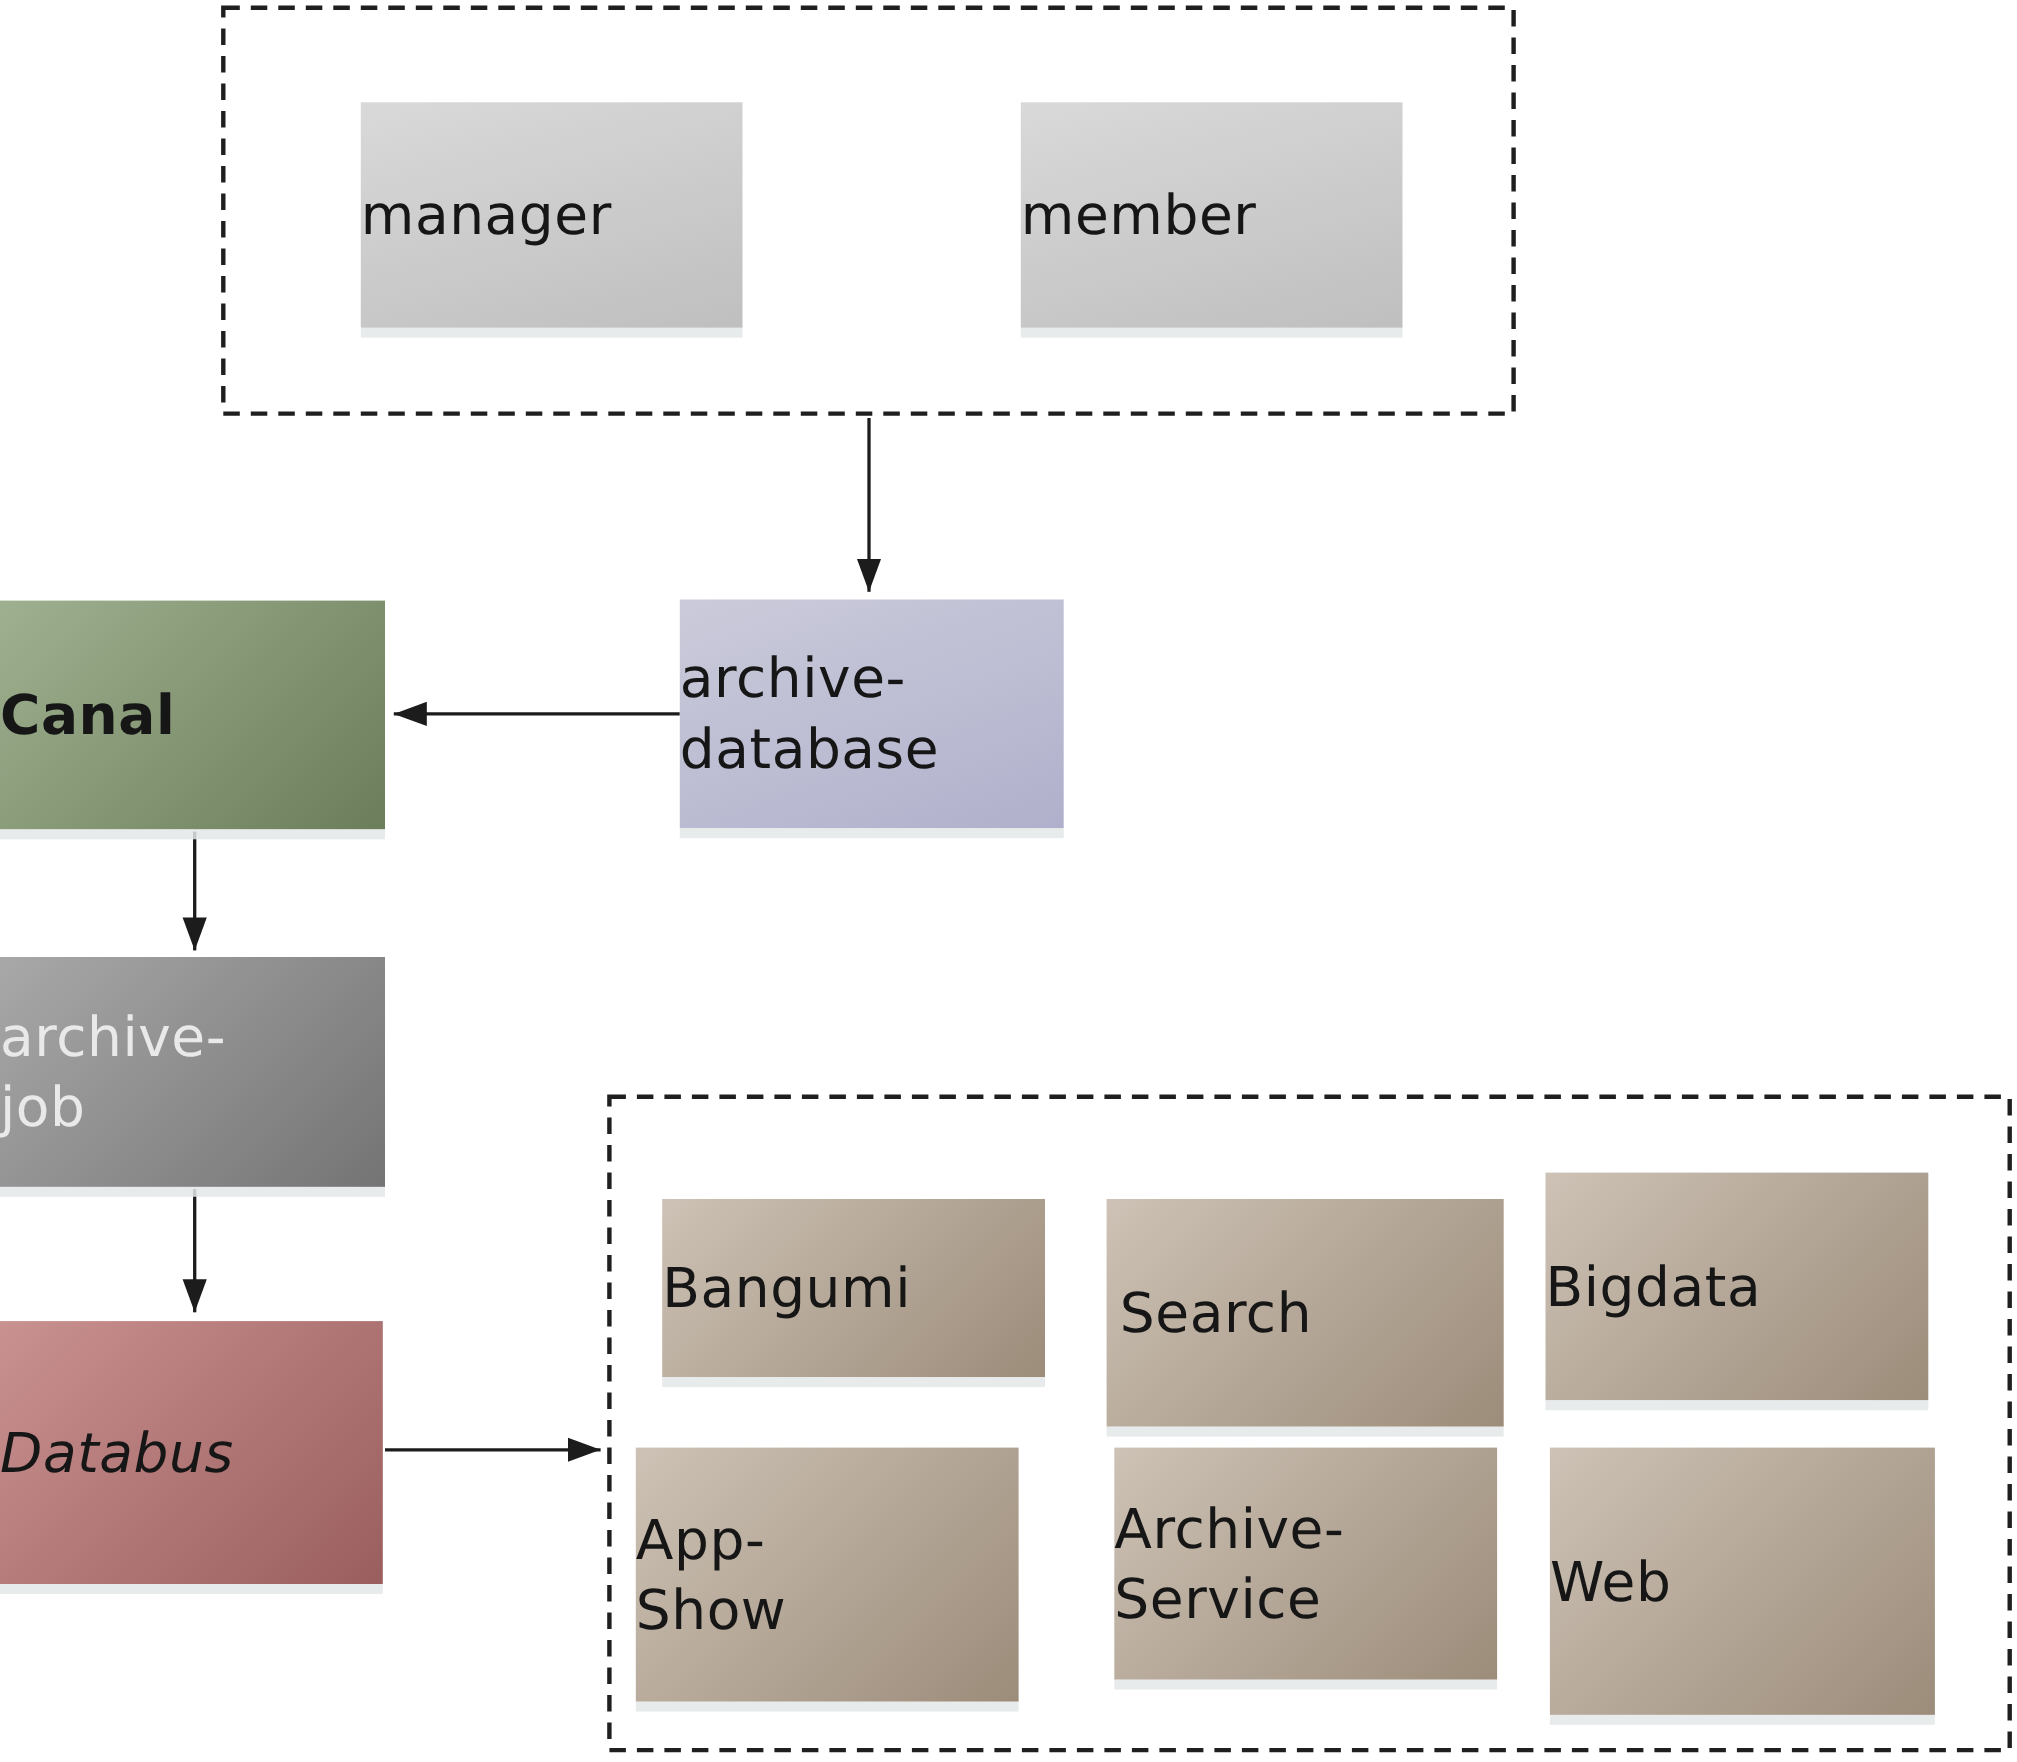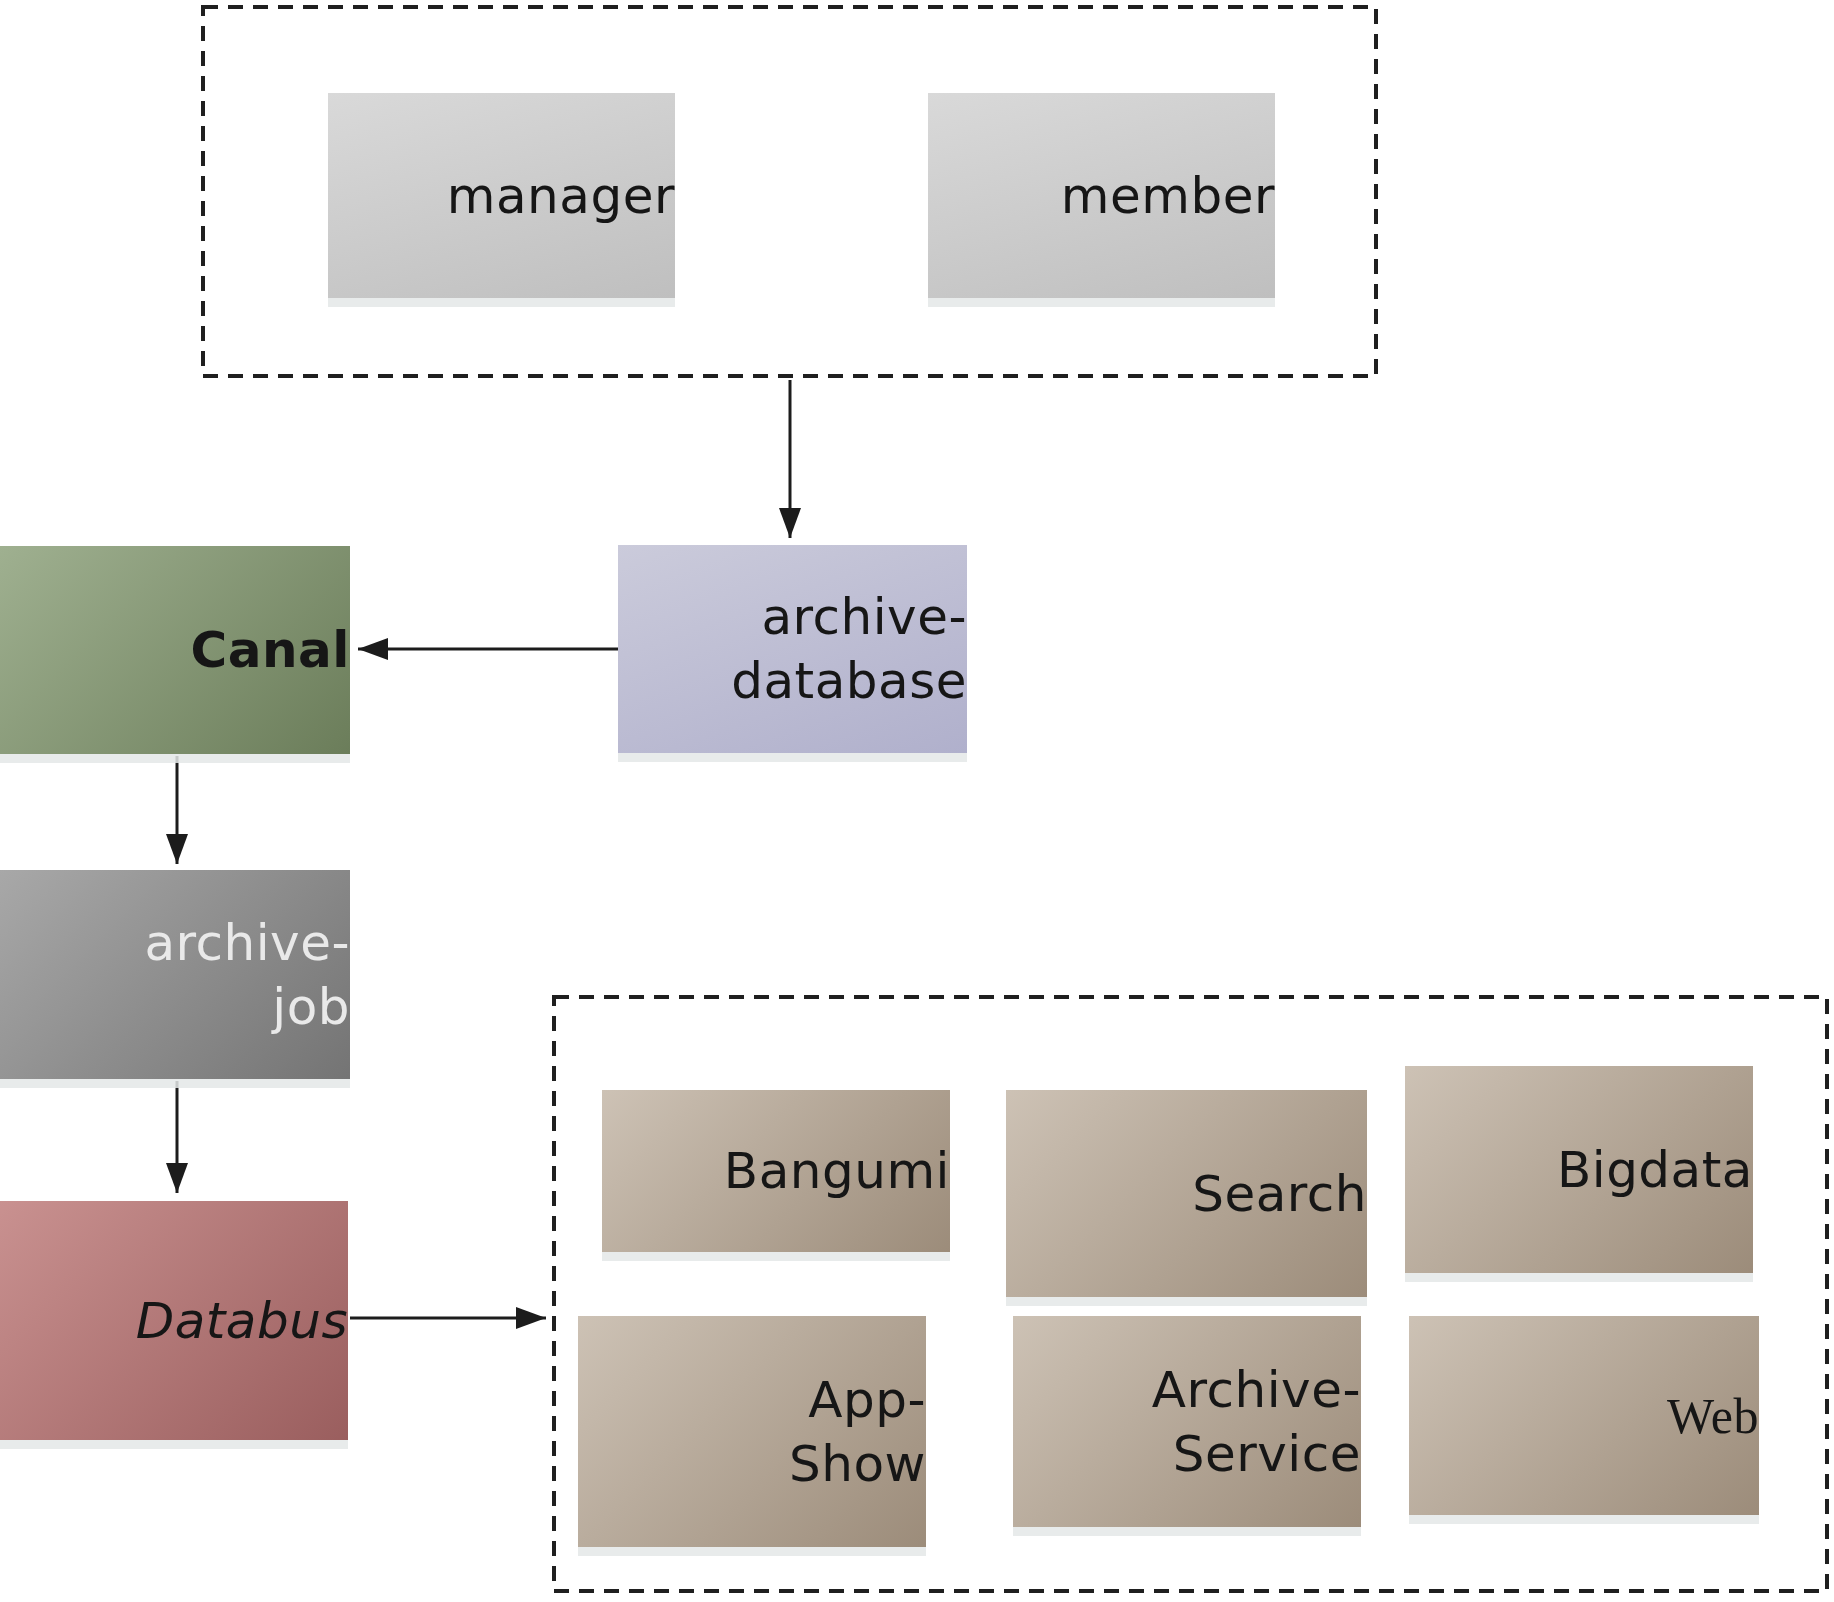--- a/index.html
+++ b/index.html
@@ -14,21 +14,21 @@
   #connector-layer {
     position: absolute;
     left: 0; top: 0;
     width: 1834px; height: 1602px;
     pointer-events: none;
   }
   .node {
     position: absolute;
     display: flex;
     flex-direction: column;
-    align-items: flex-end;
+    align-items: flex-start;
     justify-content: center;
     text-align: center;
     font-size: 50px;
     line-height: 1.28;
     color: #161616;
     letter-spacing: 0.5px;
   }
   
   .node::after {
     content: "";
@@ -51,21 +51,21 @@
   #node-member          { left: 928px;  top: 93px;   width: 347px; height: 205px; }
   #node-archive-database{ left: 618px;  top: 545px;  width: 349px; height: 208px; }
   #node-canal           { left: 0px;    top: 546px;  width: 350px; height: 208px; }
   #node-archive-job     { left: 0px;    top: 870px;  width: 350px; height: 209px; }
   #node-databus         { left: 0px;    top: 1201px; width: 348px; height: 239px; font-style: italic; }
   #node-bangumi         { left: 602px;  top: 1090px; width: 348px; height: 162px; }
   #node-search          { left: 1006px; top: 1090px; width: 349px; height: 207px; padding-left: 12px; }
   #node-bigdata         { left: 1405px; top: 1066px; width: 348px; height: 207px; }
   #node-app-show        { left: 578px;  top: 1316px; width: 348px; height: 231px; }
   #node-archive-service { left: 1013px; top: 1316px; width: 348px; height: 211px; }
-  #node-web             { left: 1409px; top: 1316px; width: 350px; height: 199px; font-family: Liberation Serif, serif; }
+  #node-web             { left: 1409px; top: 1316px; width: 350px; height: 243px; }
 </style>
 </head>
 <body>
 
 <div id="canvas">
 
   <svg id="connector-layer" viewBox="0 0 1834 1602" xmlns="http://www.w3.org/2000/svg">
     <defs>
       <marker id="ah" markerUnits="userSpaceOnUse" markerWidth="32" markerHeight="24" refX="30" refY="12" orient="auto">
         <path d="M0,1 L30,12 L0,23 Z" fill="#1c1c1c"></path>

